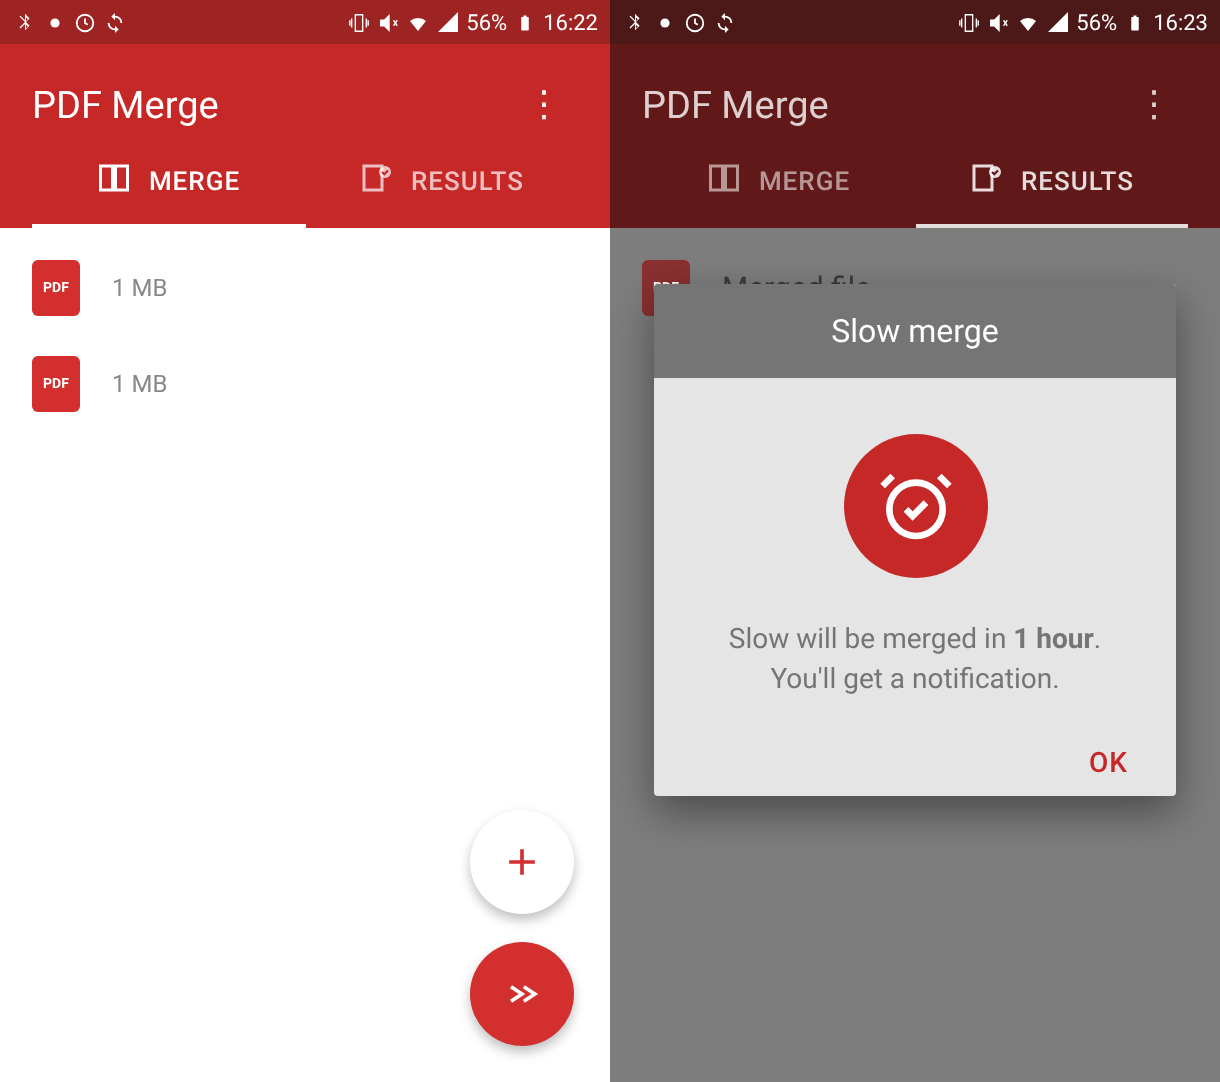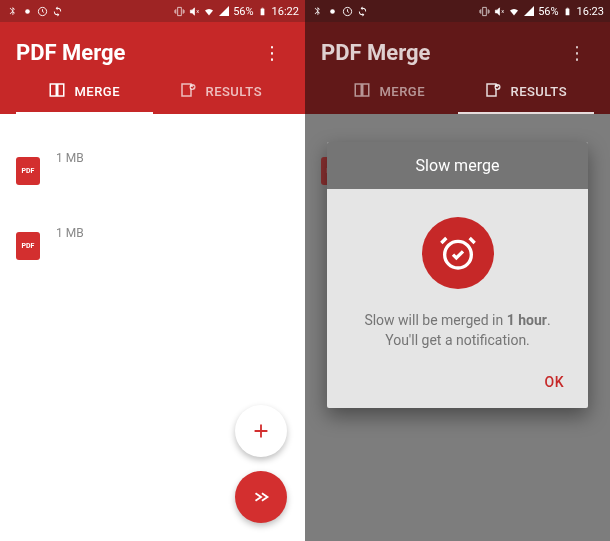--- a/index.html
+++ b/index.html
@@ -43,22 +43,22 @@
   .screen.right .app-bar {
     background: #611818;
   }
   .app-title-row {
     display: flex;
     justify-content: space-between;
     align-items: center;
     height: 36px;
   }
   .app-title {
-    font-size: 22px;
-    font-weight: 700;
+    font-size: 19px;
+    font-weight: 400;
   }
   .overflow {
     font-size: 18px;
     padding: 4px 8px;
     cursor: pointer;
   }
   .tabs {
     display: flex;
     height: 44px;
   }
@@ -102,21 +102,20 @@
     height: 28px;
     background: #d32f2f;
     border-radius: 3px;
     display: flex;
     align-items: center;
     justify-content: center;
     color: #fff;
     font-size: 7px;
     font-weight: bold;
     flex-shrink: 0;
-    margin-top: 27px;
   }
   .screen.right .file-icon { background: #8a3030; }
   .file-info { display: flex; flex-direction: column; }
   .file-name { font-size: 15px; color: #222; }
   .screen.right .file-name { color: #3a3a3a; }
   .file-size { font-size: 12px; color: #888; }
   .fab-container {
     position: absolute;
     right: 18px;
     bottom: 18px;
@@ -178,21 +177,21 @@
     color: #fff;
   }
   .dialog-text {
     font-size: 14px;
     color: #757575;
     line-height: 1.4;
   }
   .dialog-actions {
     display: flex;
     justify-content: flex-end;
-    padding: 6px 14px 10px 14px;
+    padding: 6px 14px 0 14px;
   }
   .dialog-btn {
     color: #c62828;
     font-size: 14px;
     font-weight: 500;
     padding: 8px 10px;
     cursor: pointer;
     letter-spacing: 0.5px;
   }
   .screen.right .app-title, .screen.right .overflow { color: rgba(255,255,255,0.8); }

